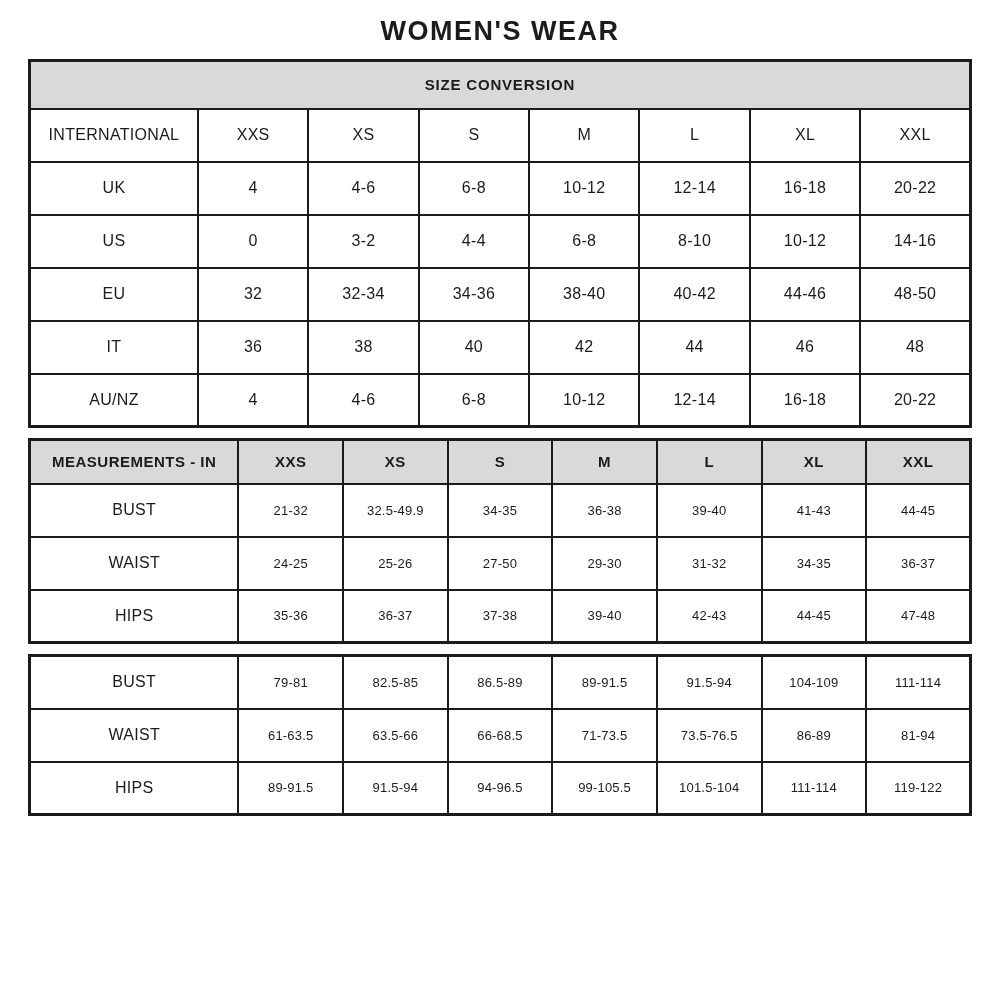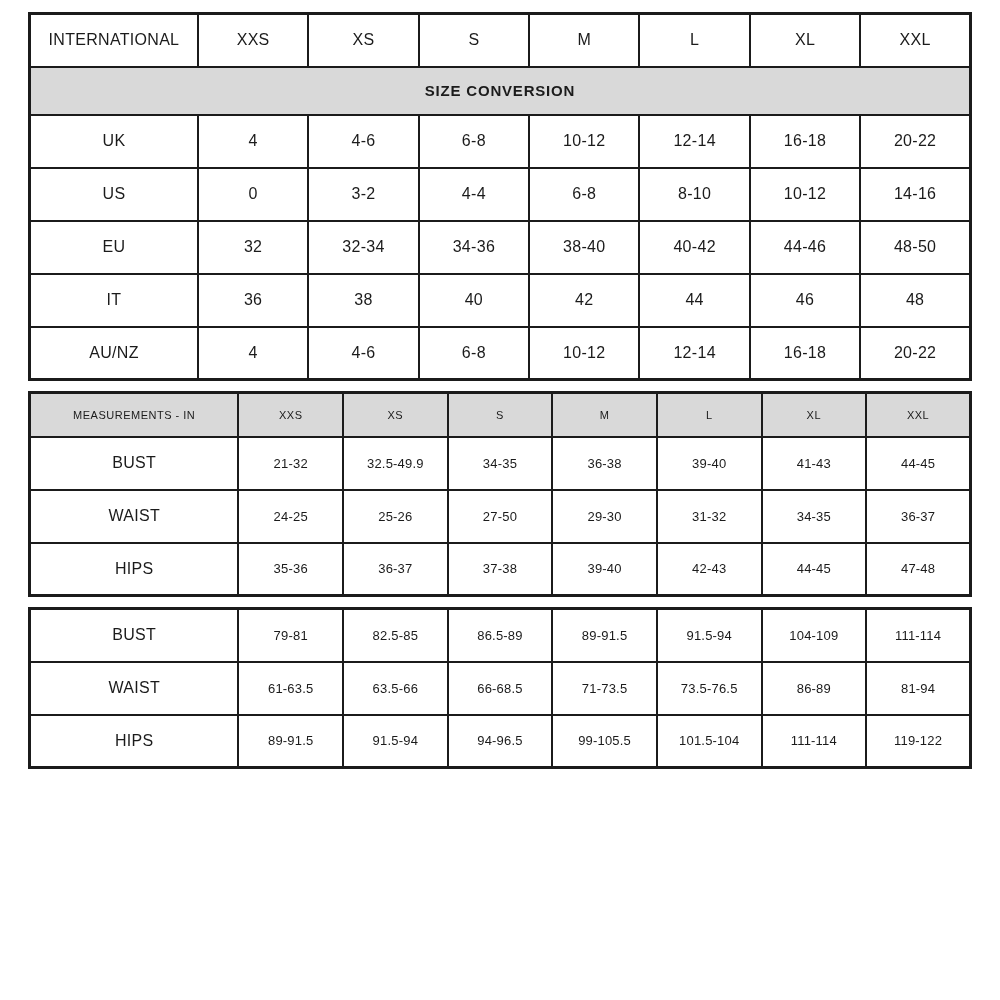--- a/index.html
+++ b/index.html
@@ -50,69 +50,70 @@
   .conv th.row-label, .conv td, .conv th.size-head{
     height:53px;
     font-size:16px;
     font-weight:400;
     letter-spacing:0.3px;
   }
   
   .meas th.head-cell{
     background:var(--header-bg);
     height:44px;
-    font-size:11px;
-    font-weight:400;
+    font-size:15px;
+    font-weight:700;
     letter-spacing:0.5px;
   }
   .meas th.row-label{
     height:53px;
     font-size:16px;
     font-weight:400;
     letter-spacing:0.3px;
   }
   .meas td{
     height:53px;
     font-size:13px;
     font-weight:400;
     letter-spacing:0.2px;
   }
 </style>
 </head>
 <body>
 
 <div class="page">
 
+  <h1 class="page-title">WOMEN'S WEAR</h1>
 
   <table class="conv">
     <colgroup>
       <col style="width:17.9%">
       <col style="width:11.73%">
         <col style="width:11.73%">
         <col style="width:11.73%">
       <col style="width:11.73%">
         <col style="width:11.73%">
         <col style="width:11.73%">
       <col style="width:11.72%">
     </colgroup>
   <tbody>
+        <tr>
+          <th class="band-cell" colspan="8">SIZE CONVERSION</th>
+        </tr>
         <tr>
           <th class="row-label">INTERNATIONAL</th>
           <th class="size-head">XXS</th>
           <th class="size-head">XS</th>
           <th class="size-head">S</th>
           <th class="size-head">M</th>
           <th class="size-head">L</th>
           <th class="size-head">XL</th>
           <th class="size-head">XXL</th>
         </tr>
         <tr>
-          <th class="band-cell" colspan="8">SIZE CONVERSION</th>
-        </tr>
-        <tr>
           <th class="row-label">UK</th>
           <td>4</td>
           <td>4-6</td>
           <td>6-8</td>
           <td>10-12</td>
           <td>12-14</td>
           <td>16-18</td>
           <td>20-22</td>
         </tr>
         <tr>

